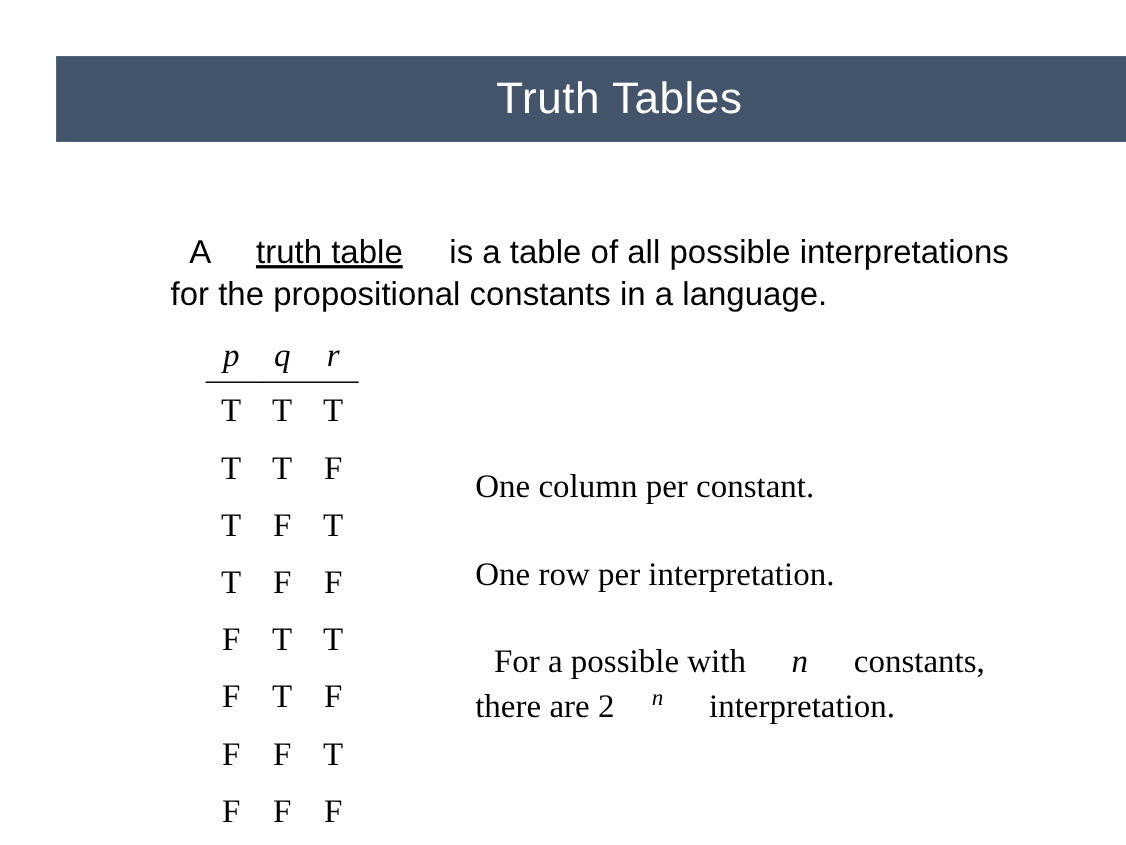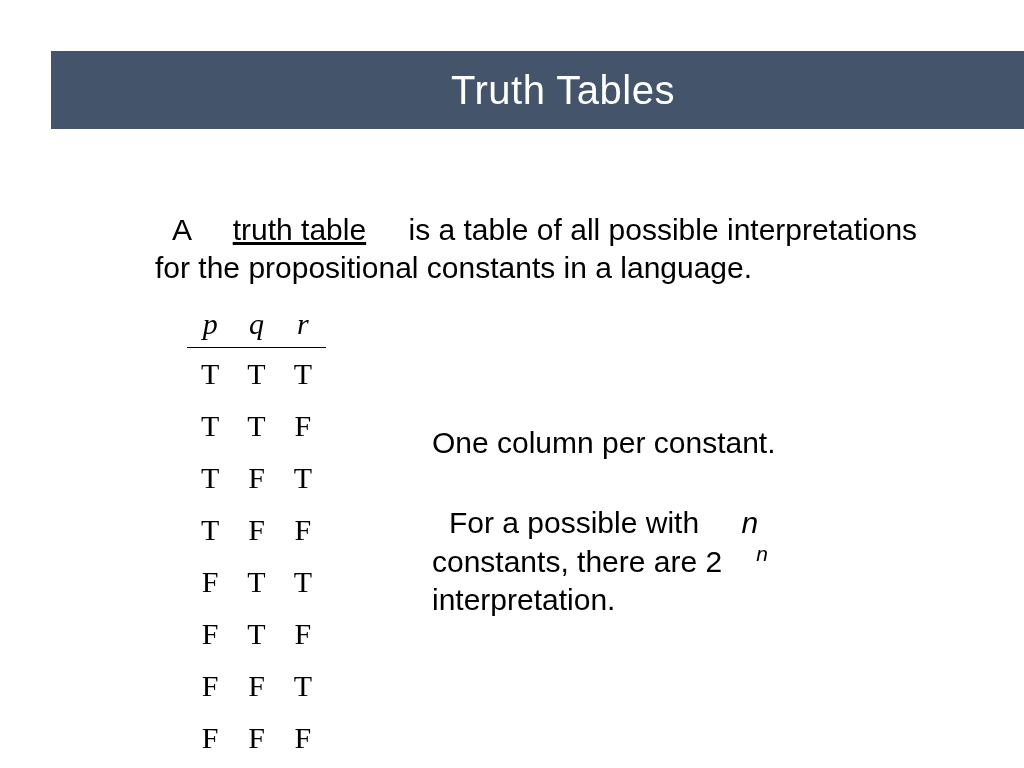--- a/index.html
+++ b/index.html
@@ -53,20 +53,21 @@
   }
   .notes {
     margin-left: 72px;
     margin-top: 104px;
     font-size: 30px;
     color: #000;
   }
   .notes p {
     margin-bottom: 42px;
     line-height: 1.25;
+    font-family: Liberation Serif, serif;
   }
   .notes .ital { font-style: italic; }
   .notes sup.ital { font-style: italic; font-size: 0.7em; }
 </style>
 </head>
 <body>
 
 <div class="title-bar">
   <h1>Truth Tables</h1>
 </div>
@@ -124,18 +125,19 @@
         <tr>
             <td>F</td>
             <td>F</td>
             <td>F</td>
           </tr>
       </tbody>
     </table>
 
     <div class="notes">
       <p>One column per constant.</p>
+      <p>One row per interpretation.</p>
       <p>
         <span>For a possible with </span><span class="ital">n</span><span> constants, there are 2</span><sup class="ital">n</sup><span> interpretation.</span>
       </p>
     </div>
   </div>
 </div>
 
 </body></html>

